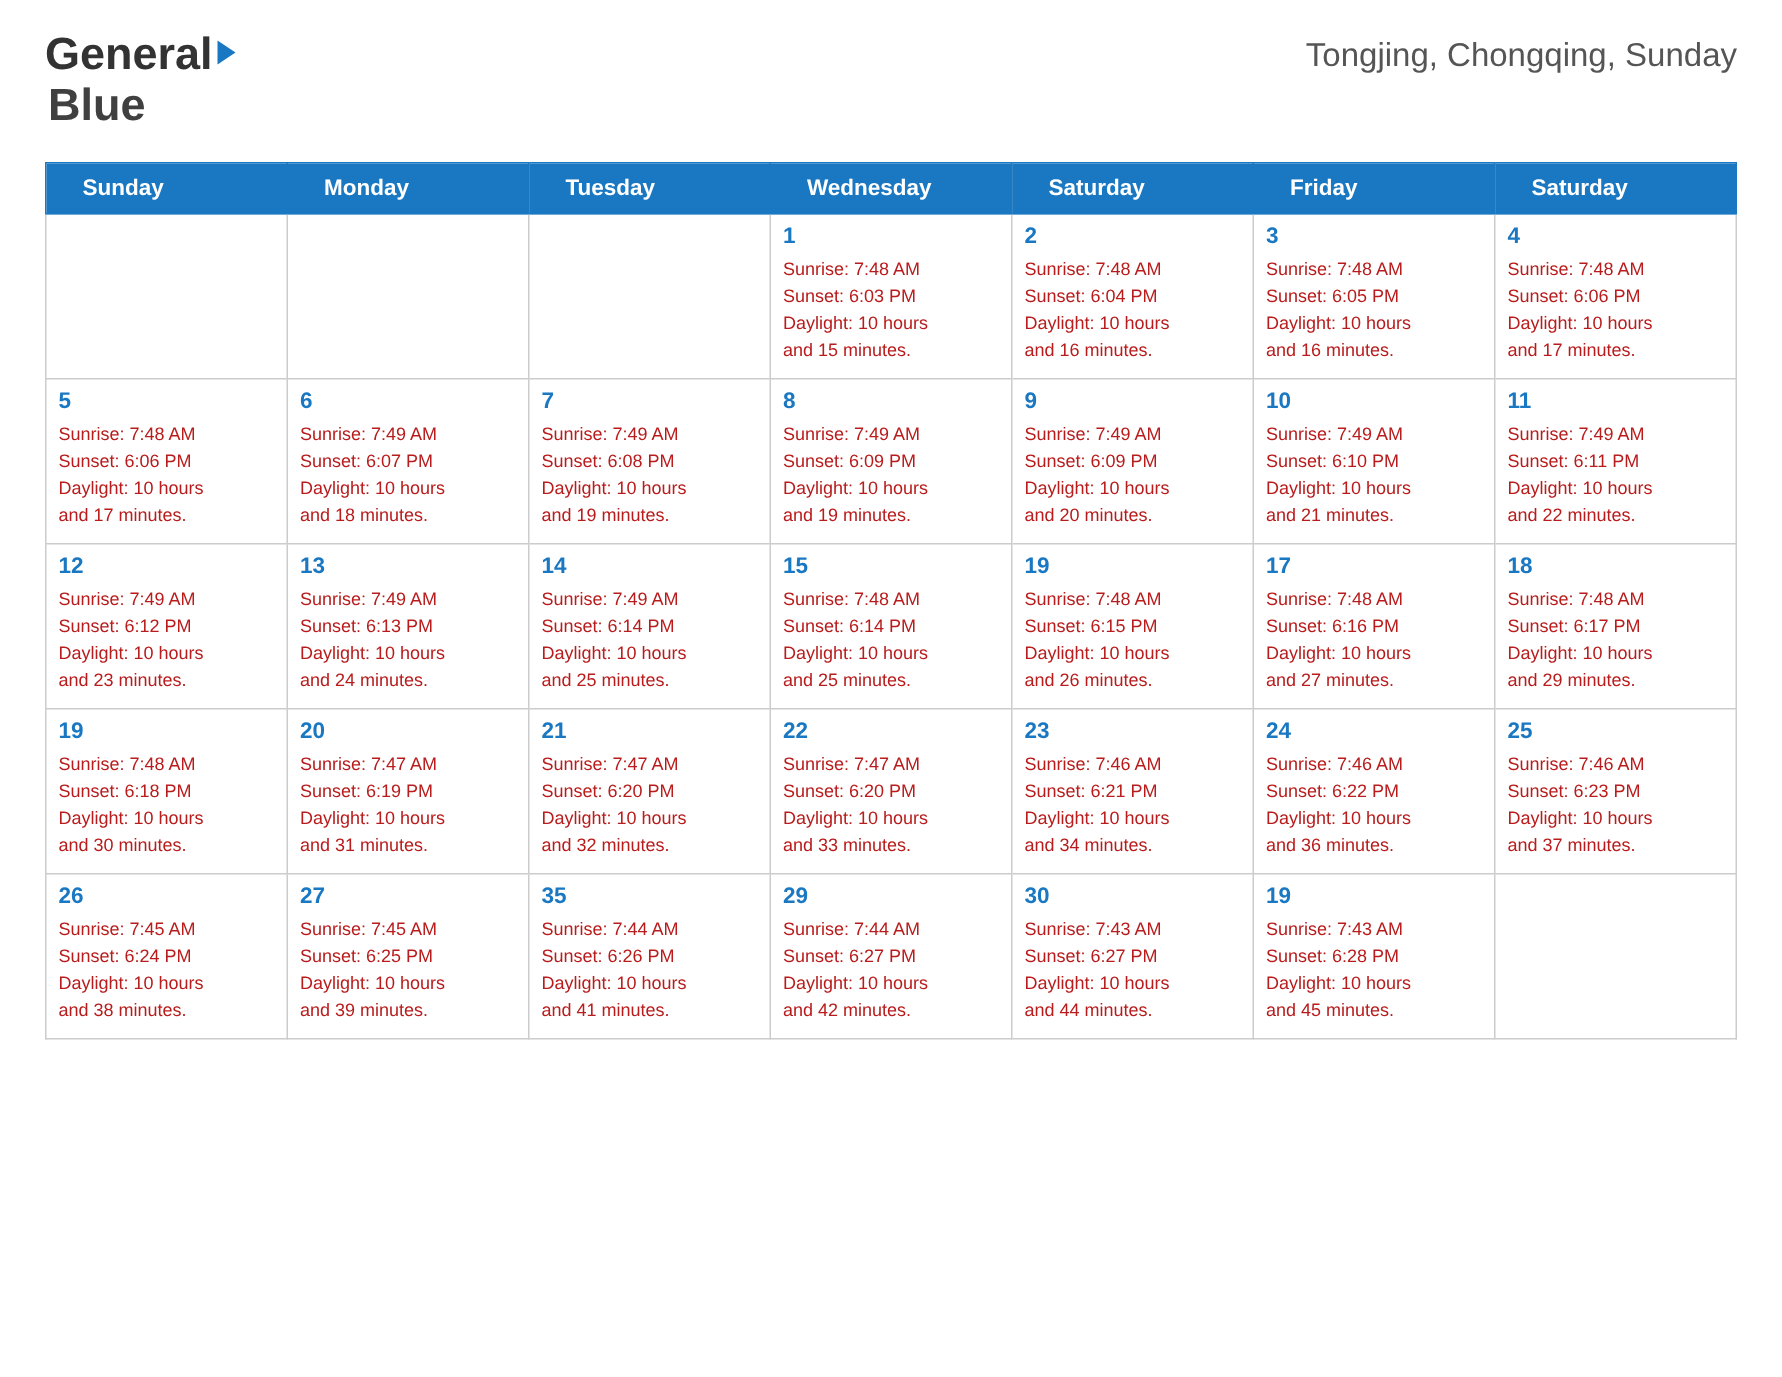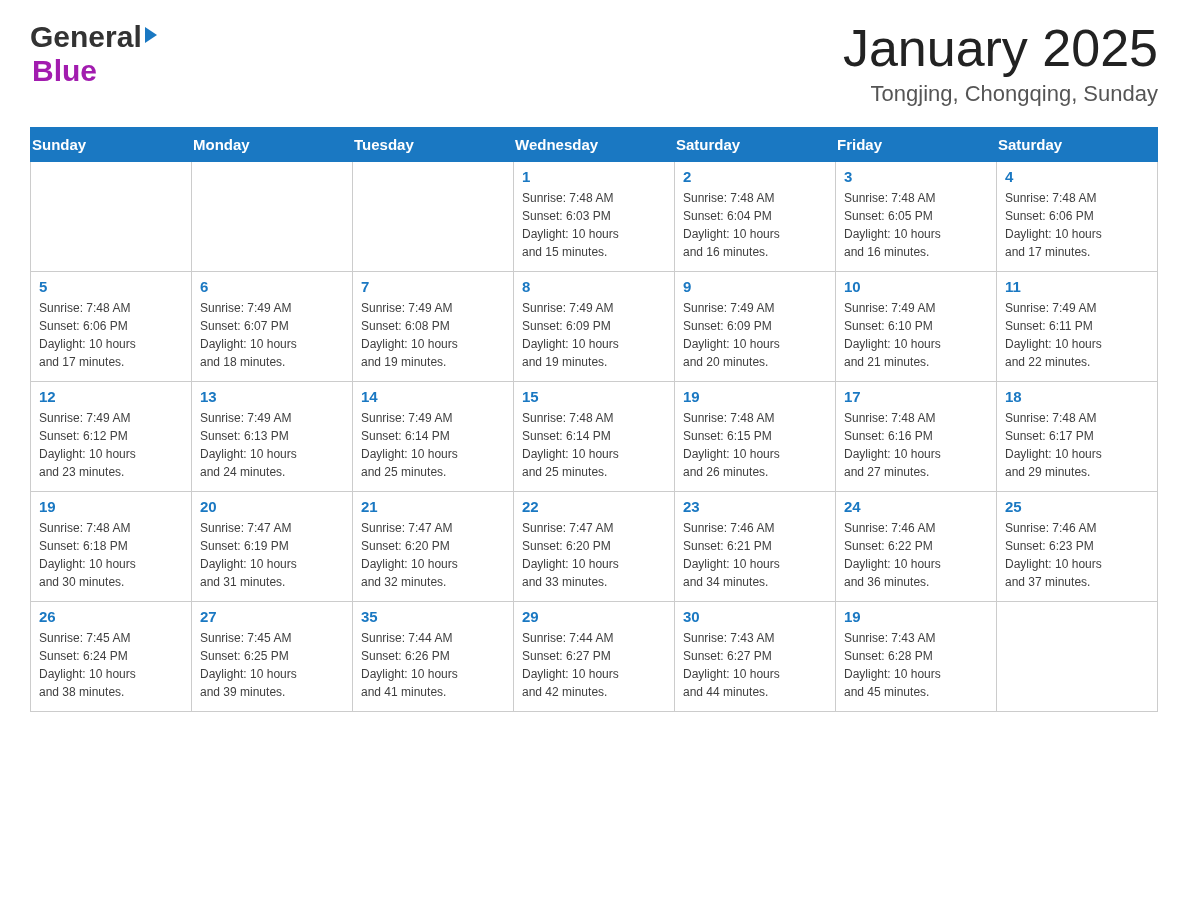--- a/index.html
+++ b/index.html
@@ -38,42 +38,42 @@
     table {
       width: 100%;
       border-collapse: collapse;
       table-layout: fixed;
     }
     thead th {
       background-color: #1a78c2;
       color: #fff;
       font-size: 15px;
       font-weight: bold;
-      padding: 8px 1px;
+      padding: 8px 24px;
       text-align: left;
       border: 1px solid #1a78c2;
     }
     tbody td {
       border: 1px solid #ccc;
       vertical-align: top;
       padding: 6px 8px;
       font-size: 12.5px;
       color: #333;
       height: 110px;
     }
     .day-number {
       font-size: 15px;
       font-weight: bold;
       color: #1a78c2;
       display: block;
       margin-bottom: 4px;
     }
     .day-info {
       font-size: 12px;
-      color: #404040;
+      color: #b91c1c;
       line-height: 1.5;
     }
     tbody tr:nth-child(odd) td {
       background: #fff;
     }
     tbody tr:nth-child(even) td {
       background: #fff;
     }
     .empty-cell {
       background: #fff;
@@ -96,39 +96,38 @@
       border-top: 8px solid transparent;
       border-bottom: 8px solid transparent;
       margin-left: 3px;
       vertical-align: middle;
       position: relative;
       top: -2px;
     }
     .logo-text-blue {
       font-size: 30px;
       font-weight: bold;
-      color: #a21caf;
+      color: #404040;
       margin-left: 2px;
     }
   </style>
 </head>
 <body>
 
 <div class="header">
   <div class="logo">
     <div class="logo-row">
       <span class="logo-text-general">General</span>
       <span class="logo-arrow"></span>
     </div>
     <div>
       <span class="logo-text-blue">Blue</span>
     </div>
   </div>
   <div class="title-block">
-    <div class="month-title">January 2025</div>
     <div class="location">Tongjing, Chongqing, Sunday</div>
   </div>
 </div>
 
 <table>
   <thead>
     <tr>
     <th>Sunday</th>
         <th>Monday</th>
         <th>Tuesday</th>

